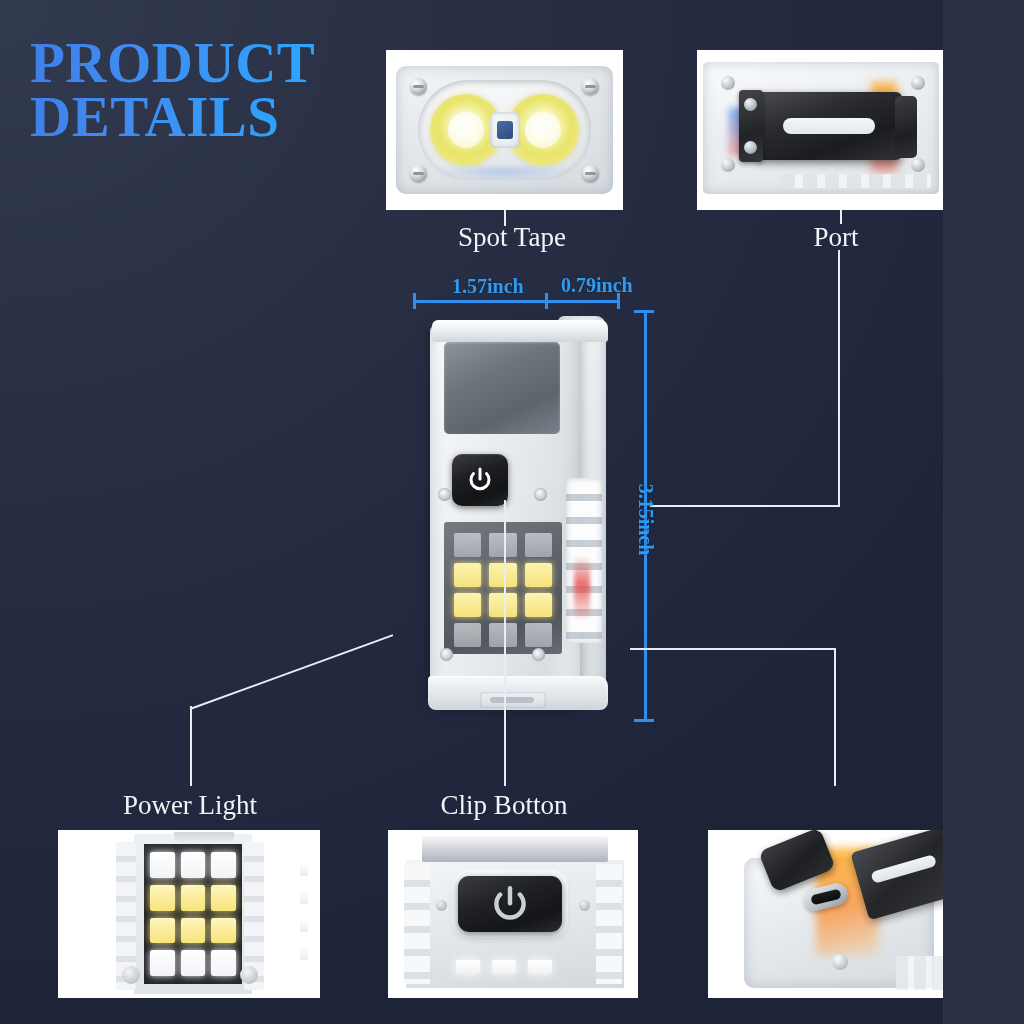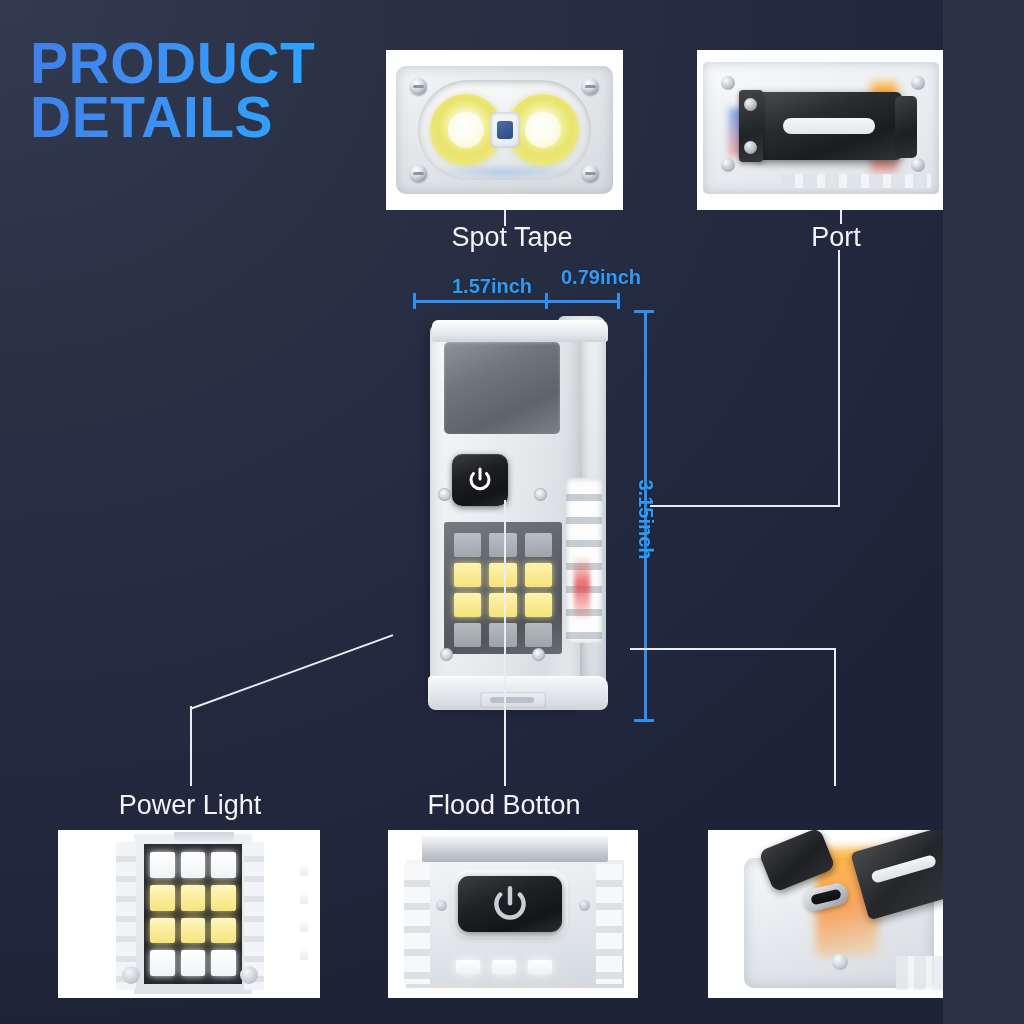--- a/index.html
+++ b/index.html
@@ -8,20 +8,21 @@
     font-family:"Liberation Sans", sans-serif;
     background:#2b3246;
     overflow:hidden;
   }
   #stage {
     position:relative;
     width:943px; height:1024px;
     background:
       radial-gradient(120% 100% at 0% 0%, #323a50 0%, #2a3145 35%, #232a40 70%, #1e2438 100%);
     overflow:hidden;
+    font-family:Liberation Serif, serif;
   }
 
   
   #title {
     position:absolute; left:30px; top:36px;
     font-size:57px; font-weight:bold;
     line-height:0.95; letter-spacing:0.5px;
     text-transform:uppercase;
     background:linear-gradient(100deg,#3f7fe8 0%,#3f8ef2 40%,#2aa7ff 100%);
     -webkit-background-clip:text; background-clip:text;
@@ -369,21 +370,21 @@
   <div class="cap ctr" style="left:836px; top:222px">Port</div>
 
   <div class="ln v" style="left:504px; top:210px; height:16px;"></div>
 
   <div class="ln v" style="left:840px; top:210px; height:14px;"></div>
 
   <div class="ln h" style="left:650px; top:505px; width:190px;"></div>
   <div class="ln v" style="left:838px; top:250px; height:257px;"></div>
 
   <div class="dimtxt" style="left:452px; top:275px">1.57inch</div>
-  <div class="dimtxt" style="left:561px; top:266px">0.79inch</div>
+  <div class="dimtxt" style="left:561px; top:274px">0.79inch</div>
 
   <div class="dim h" style="left:413px; top:300px; width:134px;"></div>
   <div class="dim v" style="left:413px; top:293px; height:16px;"></div>
   <div class="dim v" style="left:545px; top:293px; height:16px;"></div>
   <div class="dim h" style="left:547px; top:300px; width:72px;"></div>
   <div class="dim v" style="left:617px; top:293px; height:16px;"></div>
 
   <div class="dim v" style="left:644px; top:310px; height:412px;"></div>
   <div class="dim h" style="left:634px; top:310px; width:20px;"></div>
   <div class="dim h" style="left:634px; top:719px; width:20px;"></div>
@@ -430,21 +431,21 @@
 
   <div class="ln diag" style="left:190px; top:708px; width:216px; transform:rotate(-20deg);"></div>
   <div class="ln v" style="left:190px; top:706px; height:80px;"></div>
 
   <div class="ln v" style="left:504px; top:500px; height:286px;"></div>
 
   <div class="ln h" style="left:630px; top:648px; width:206px;"></div>
   <div class="ln v" style="left:834px; top:648px; height:138px;"></div>
 
   <div class="cap ctr" style="left:190px; top:790px">Power Light</div>
-  <div class="cap ctr" style="left:504px; top:790px">Flood Botton</div>
+  <div class="cap ctr" style="left:504px; top:790px">Clip Botton</div>
 
   <div class="photo" id="ph-flood">
     <div class="fl-bg"></div>
     <div class="fl-housing"></div>
     <div class="fl-rail" style="left:58px"></div>
     <div class="fl-rail" style="left:186px"></div>
     <div class="fl-notch"></div>
     <div class="fl-panel"></div>
     <div class="fl-grid">
       <div class="fl-led w"></div>

